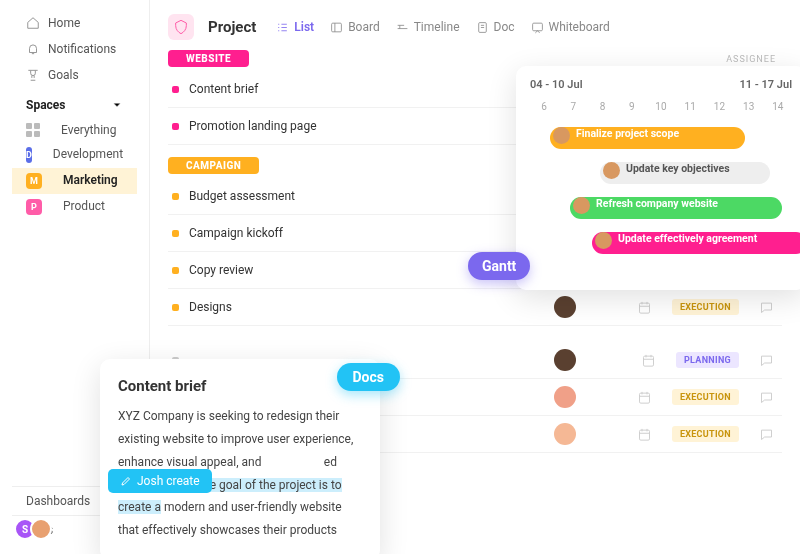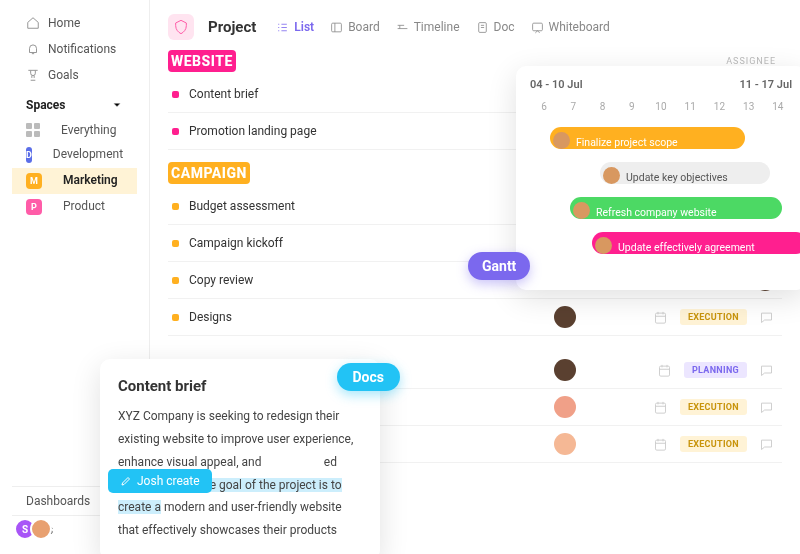--- a/index.html
+++ b/index.html
@@ -22,42 +22,42 @@
 .u-av2{width:22px;height:22px;border-radius:50%;background:#e8a070;margin-left:-6px;border:2px solid #fff}
 .main{flex:1;background:#fff;position:relative;padding:14px 18px}
 .header{display:flex;align-items:center;gap:14px;margin-bottom:6px}
 .proj-icon{width:26px;height:26px;border-radius:6px;background:#ffe4f0;display:flex;align-items:center;justify-content:center}
 .proj-icon svg{width:16px;height:16px;stroke:#ff5ca8;fill:none;stroke-width:1.5}
 .proj-title{font-weight:700;font-size:15px}
 .view-tab{display:flex;align-items:center;gap:5px;color:#888;cursor:pointer;font-size:12px}
 .view-tab.active{color:#7b68ee;font-weight:600}
 .view-tab svg{width:13px;height:13px;stroke:currentColor;fill:none;stroke-width:1.5}
 .grp-header{display:flex;align-items:center;padding:4px 0}
-.grp-tag{padding:3px 3px;border-radius:4px;font-size:14px;font-weight:800;letter-spacing:.5px;color:#fff}
+.grp-tag{padding:3px 18px;border-radius:4px;font-size:10px;font-weight:800;letter-spacing:.5px;color:#fff}
 .grp-tag.website{background:#ff1f8f}.grp-tag.campaign{background:#ffb020}
 .col-head{font-size:9px;color:#bbb;letter-spacing:1px;margin-left:auto;margin-right:6px}
 .task-row{display:flex;align-items:center;padding:7px 0;border-bottom:1px solid #f1f1f1}
 .task-dot{width:7px;height:7px;border-radius:2px;margin:0 10px 0 4px}
 .task-dot.pink{background:#ff1f8f}.task-dot.yel{background:#ffb020}.task-dot.gr{background:#ccc}
 .task-name{flex:1;color:#333}
 .av{width:22px;height:22px;border-radius:50%;margin-right:6px}
 .av.a1{background:#e8a070}.av.a2{background:#f0c090}.av.a3{background:#d89860}.av.a4{background:#5a4030}.av.a5{background:#f0a088}.av.a6{background:#f5b895}
 .status-pill{padding:3px 8px;border-radius:3px;font-size:9px;font-weight:700;letter-spacing:.3px}
 .status-pill.exec{background:#fff3d6;color:#c8940c}
 .status-pill.plan{background:#ece6ff;color:#7b68ee}
 .cal-ic,.chat-ic{width:15px;height:15px;stroke:#ccc;fill:none;stroke-width:1.5;margin:0 8px}
-.extra-col{display:flex;align-items:center;gap:4px;width:200px;justify-content:flex-end}
+.extra-col{display:flex;align-items:center;gap:12px;width:200px;justify-content:flex-end}
 
 .gantt{position:absolute;top:66px;right:-6px;width:290px;background:#fff;border-radius:10px;box-shadow:0 8px 30px rgba(0,0,0,.12);padding:12px 14px 18px;z-index:5}
 .gantt-label{position:absolute;left:-48px;top:186px;background:#7b68ee;color:#fff;padding:6px 14px;border-radius:16px;font-weight:700;font-size:14px;box-shadow:0 4px 12px rgba(123,104,238,.4)}
 .g-dates{display:flex;justify-content:space-between;color:#666;font-size:11px;margin-bottom:6px;font-weight:600}
 .g-days{display:grid;grid-template-columns:repeat(9,1fr);gap:1px;margin-bottom:6px}
 .g-day{text-align:center;color:#aaa;font-size:10px;padding:4px 0}
 .g-body{position:relative;height:150px}
-.g-bar{position:absolute;height:22px;border-radius:11px;display:flex;align-items:flex-end;gap:6px;padding:0 10px 0 3px;color:#fff;font-size:10.5px;font-weight:400;white-space:nowrap}
+.g-bar{position:absolute;height:22px;border-radius:11px;display:flex;align-items:flex-start;gap:6px;padding:0 10px 0 3px;color:#fff;font-size:10.5px;font-weight:700;white-space:nowrap}
 .g-bar .av{width:17px;height:17px;margin:0}
 .g-bar.b1{background:#ffb020;left:20px;width:195px;top:5px}
 .g-bar.b2{background:#eee;color:#555;left:70px;width:170px;top:40px}
 .g-bar.b3{background:#4cd964;left:40px;width:212px;top:75px}
 .g-bar.b4{background:#ff1f8f;left:62px;width:215px;top:110px}
 .docs{position:absolute;left:100px;bottom:-6px;width:280px;background:#fff;border-radius:10px;box-shadow:0 8px 30px rgba(0,0,0,.12);padding:18px;z-index:6}
 .docs-label{position:absolute;right:-20px;top:4px;background:#22c3f5;color:#fff;padding:6px 16px;border-radius:16px;font-weight:700;font-size:14px;box-shadow:0 4px 12px rgba(34,195,245,.4)}
 .docs h3{font-size:15px;font-weight:700;margin-bottom:10px}
 .docs p{font-size:12px;line-height:1.9;color:#444}
 .hl{background:#cceefc}

